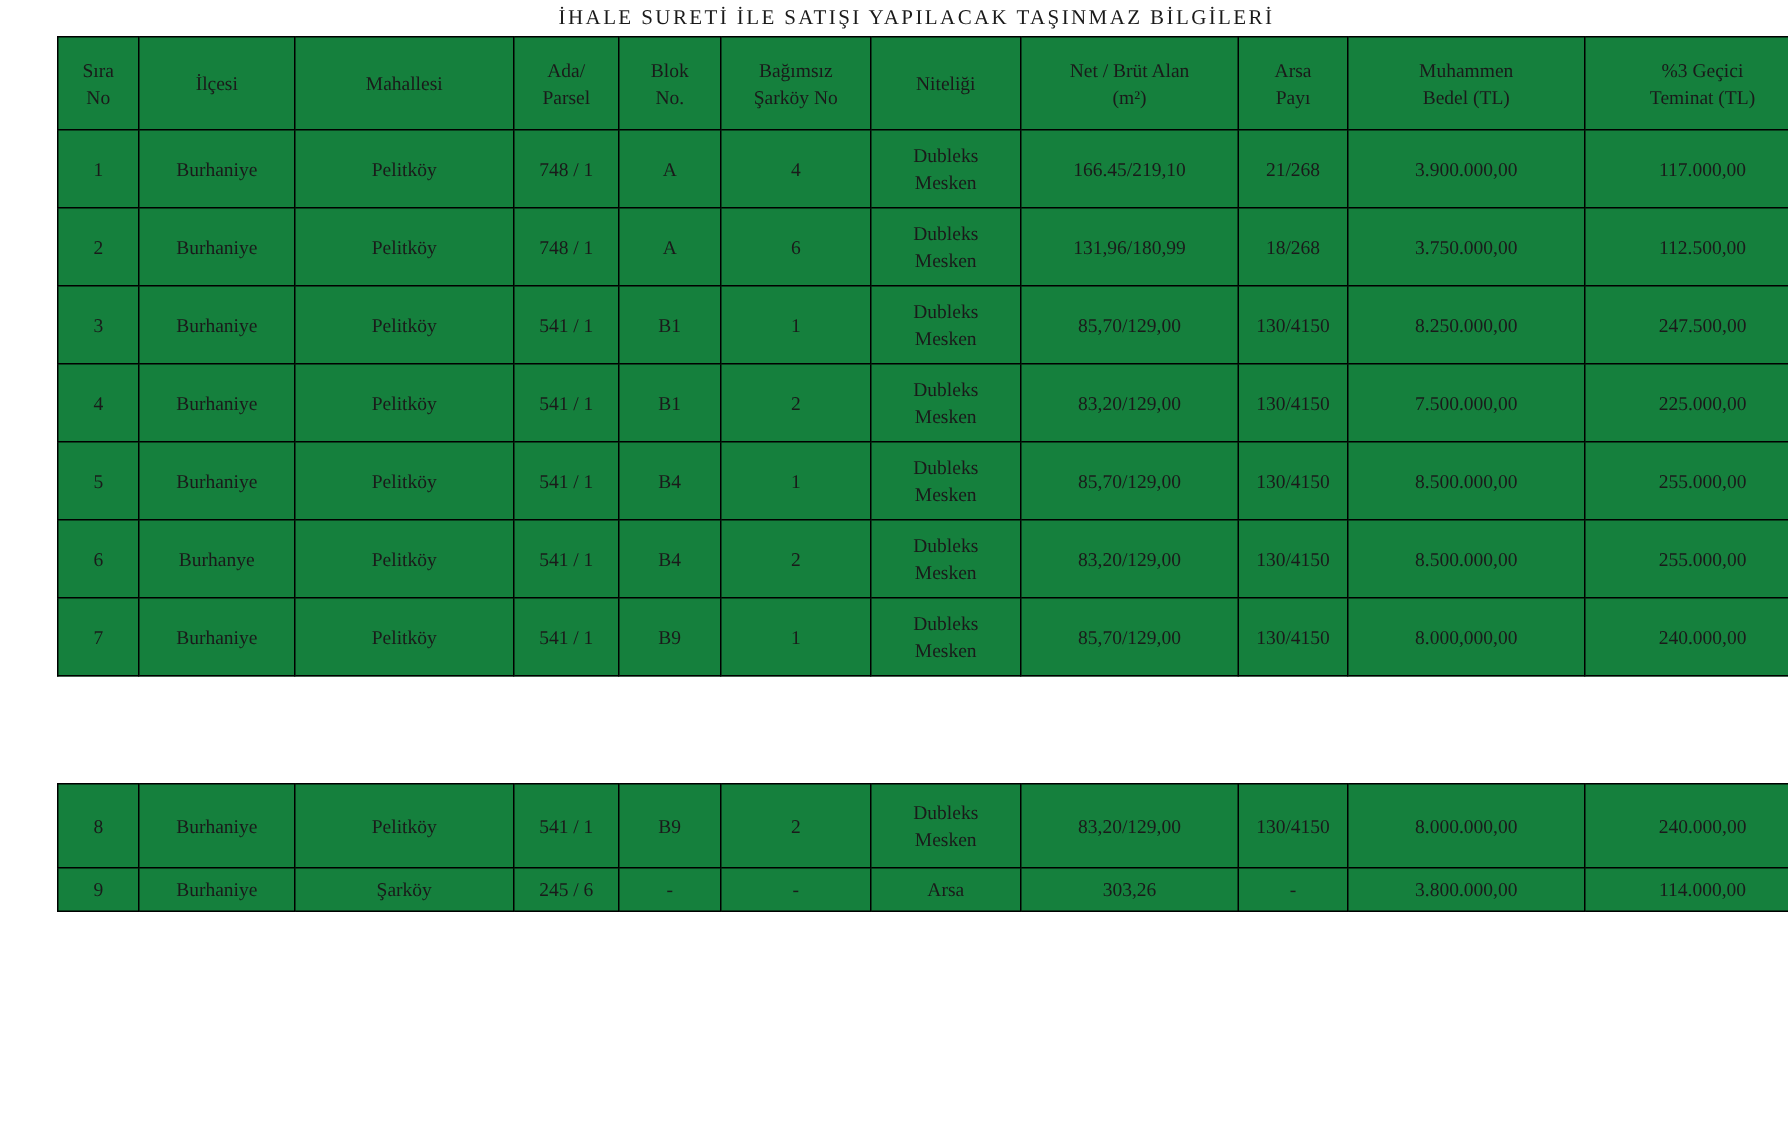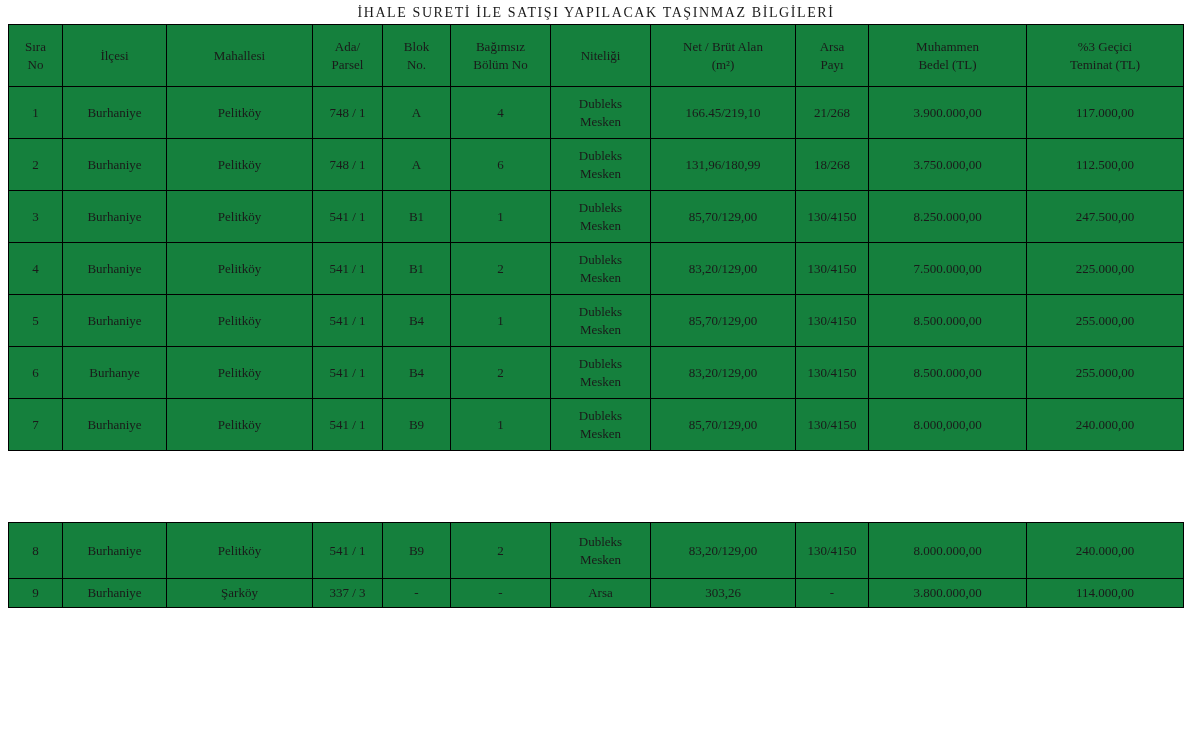--- a/index.html
+++ b/index.html
@@ -11,20 +11,21 @@
     font-family: "Liberation Serif", "DejaVu Serif", serif;
     color: #1a1a1a;
     overflow: hidden;
   }
   .page {
     width: 1192px;
     height: 614px;
     background: #ffffff;
     box-sizing: border-box;
     padding-top: 5px;
+    padding-left: 30px;
   }
   .title {
     text-align: center;
     font-size: 14px;
     letter-spacing: 1.6px;
     white-space: nowrap;
     color: #1a1a1a;
   }
   table {
     border-collapse: collapse;
@@ -86,21 +87,21 @@
       <tr id="t1head">
           <th>Sıra
 No</th>
           <th>İlçesi</th>
           <th>Mahallesi</th>
           <th>Ada/
 Parsel</th>
           <th>Blok
 No.</th>
           <th>Bağımsız
-Bölüm No</th>
+Şarköy No</th>
           <th>Niteliği</th>
           <th>Net / Brüt Alan
 (m²)</th>
           <th>Arsa
 Payı</th>
           <th>Muhammen
 Bedel (TL)</th>
           <th>%3 Geçici
 Teminat (TL)</th>
         </tr>
@@ -233,21 +234,21 @@
 Mesken</td>
           <td>83,20/129,00</td>
           <td>130/4150</td>
           <td>8.000.000,00</td>
           <td>240.000,00</td>
         </tr>
         <tr>
           <td>9</td>
           <td>Burhaniye</td>
           <td>Şarköy</td>
-          <td>337 / 3</td>
+          <td>245 / 6</td>
           <td>-</td>
           <td>-</td>
           <td>Arsa</td>
           <td>303,26</td>
           <td>-</td>
           <td>3.800.000,00</td>
           <td>114.000,00</td>
         </tr>
       </tbody>
   </table>

